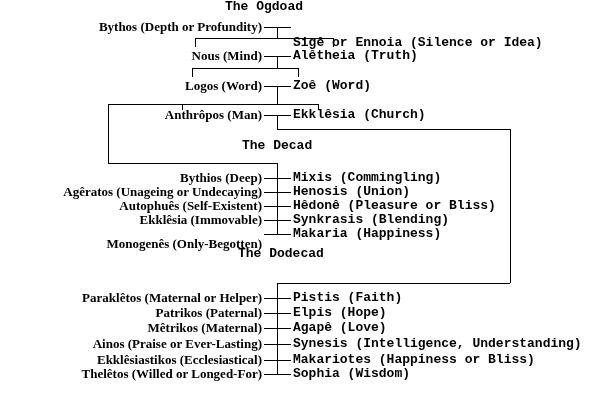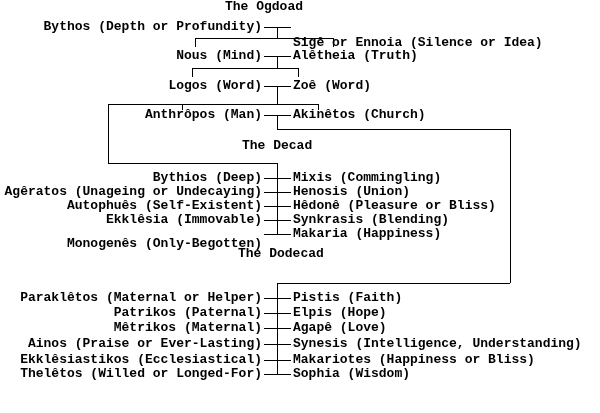--- a/index.html
+++ b/index.html
@@ -9,21 +9,21 @@
     background:#ffffff;
     font-family:"Liberation Mono","DejaVu Sans Mono",monospace;
     font-size:13px;
     font-weight:bold;
     line-height:14px;
     color:#000000;
     overflow:hidden;
   }
   .diagram svg{position:absolute;left:0;top:0;}
   .title{position:absolute;white-space:nowrap;}
-  .lt{position:absolute;right:338px;white-space:nowrap;text-align:right;}
+  .lt{position:absolute;right:338px;white-space:nowrap;text-align:right;font-family:Liberation Serif, serif;}
   .rt{position:absolute;left:293px;white-space:nowrap;}
 </style>
 </head>
 <body>
 
 <div class="diagram">
 
   <svg width="600" height="413" viewBox="0 0 600 413" shape-rendering="crispEdges">
     <path fill="none" stroke="#000000" stroke-width="1" d="
       M264 27 H291  M264 56 H291  M264 86 H291  M264 115 H291
@@ -42,21 +42,21 @@
 
   <div>
     <div class="title" style="left:225px;top:0px">The Ogdoad</div>
     <span class="lt" style="top:20px">Bythos (Depth or Profundity)</span>
     <span class="rt" style="top:36px">Sigê or Ennoia (Silence or Idea)</span>
     <span class="lt" style="top:49px">Nous (Mind)</span>
     <span class="rt" style="top:49px">Alêtheia (Truth)</span>
     <span class="lt" style="top:79px">Logos (Word)</span>
     <span class="rt" style="top:79px">Zoê (Word)</span>
     <span class="lt" style="top:108px">Anthrôpos (Man)</span>
-    <span class="rt" style="top:108px">Akinêtos (Church)</span>
+    <span class="rt" style="top:108px">Ekklêsia (Church)</span>
   </div>
 
   <div>
     <div class="title" style="left:242px;top:139px">The Decad</div>
     <span class="lt" style="top:171px">Bythios (Deep)</span>
     <span class="rt" style="top:171px">Mixis (Commingling)</span>
     <span class="lt" style="top:185px">Agêratos (Unageing or Undecaying)</span>
     <span class="rt" style="top:185px">Henosis (Union)</span>
     <span class="lt" style="top:199px">Autophuês (Self-Existent)</span>
     <span class="rt" style="top:199px">Hêdonê (Pleasure or Bliss)</span>

